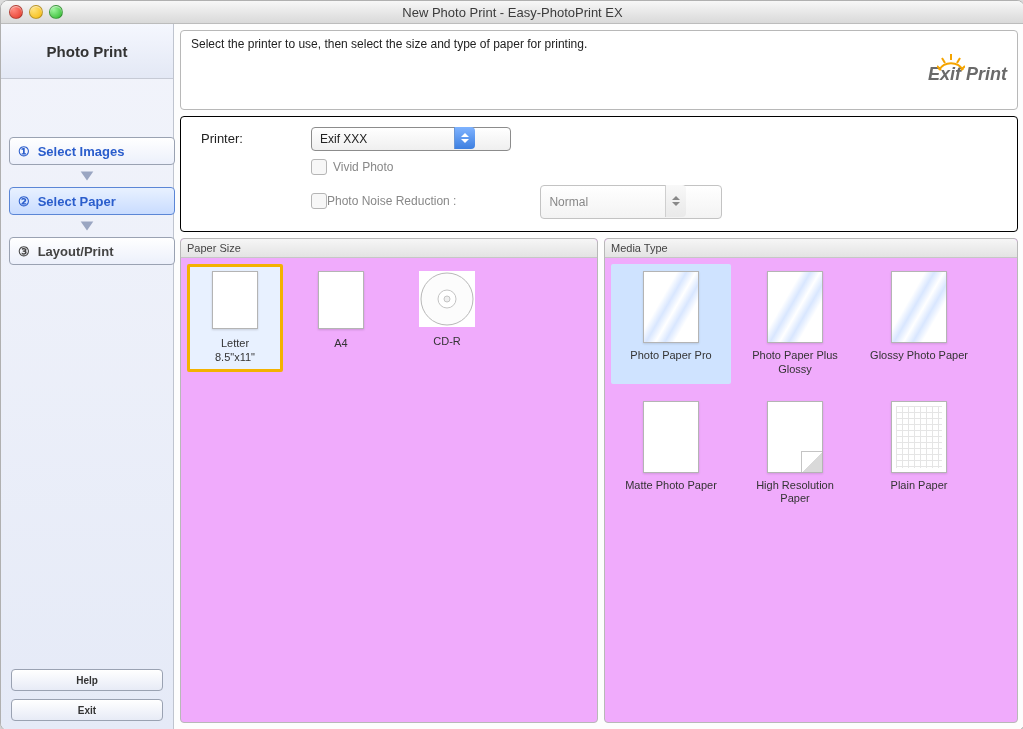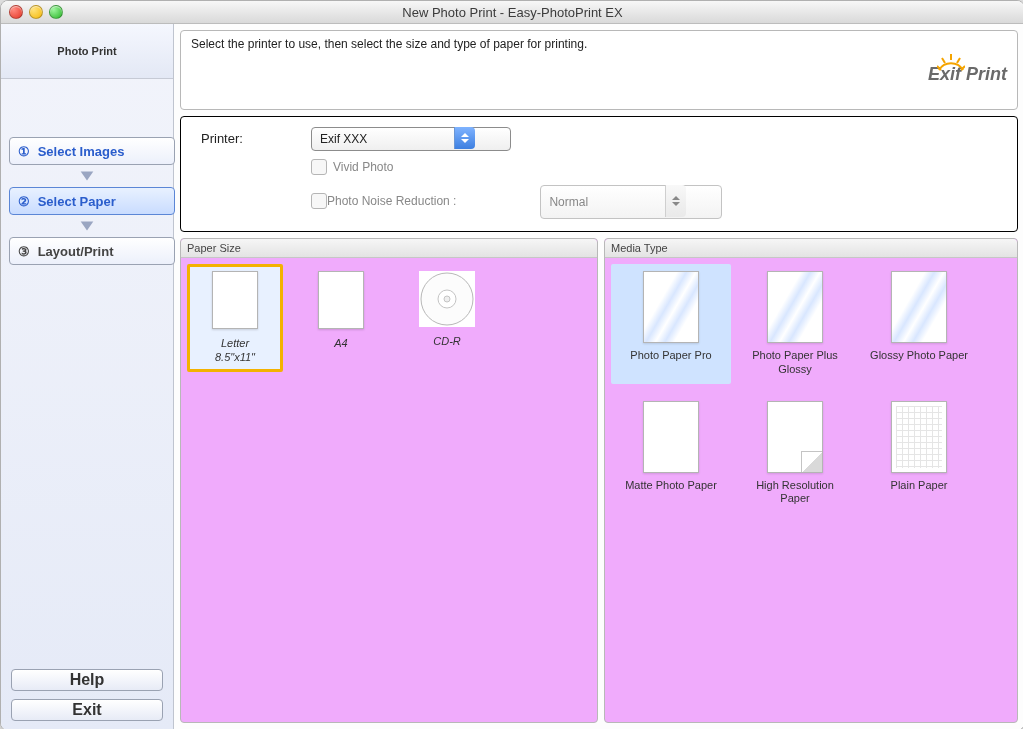--- a/index.html
+++ b/index.html
@@ -5,31 +5,31 @@
   html,body{margin:0;padding:0;font-family:"Lucida Grande","Helvetica Neue",Arial,sans-serif;font-size:12px;color:#222;background:#e8e8e8;}
   .window{width:1023px;height:729px;background:#fdfdfd;border:1px solid #b0b0b0;border-radius:8px;overflow:hidden;margin:0;position:relative;box-shadow:0 4px 20px rgba(0,0,0,.25);}
   .titlebar{height:22px;background:linear-gradient(#f7f7f7,#d9d9d9);border-bottom:1px solid #bcbcbc;position:relative;display:flex;align-items:center;justify-content:center;font-size:13px;color:#3b3b3b;}
   .traffic{position:absolute;left:8px;top:4px;display:flex;gap:6px;}
   .tl{width:12px;height:12px;border-radius:50%;border:1px solid rgba(0,0,0,.25);box-shadow:inset 0 1px 1px rgba(255,255,255,.6);}
   .tl.red{background:radial-gradient(circle at 30% 30%,#ff8a80,#e53525);}
   .tl.yellow{background:radial-gradient(circle at 30% 30%,#ffe27a,#f5b807);}
   .tl.green{background:radial-gradient(circle at 30% 30%,#9ef59e,#28b526);}
   .body{display:flex;height:calc(100% - 22px);}
   .sidebar{width:172px;background:linear-gradient(#f2f4fb,#e5eaf7);border-right:1px solid #bfc4cf;display:flex;flex-direction:column;}
-  .brand{height:54px;display:flex;align-items:center;justify-content:center;font-size:11px;font-weight:bold;color:#333;border-bottom:1px solid #c6cad5;background:linear-gradient(#f5f7fe,#e3e8f5);}
+  .brand{height:54px;display:flex;align-items:center;justify-content:center;font-size:15px;font-weight:bold;color:#333;border-bottom:1px solid #c6cad5;background:linear-gradient(#f5f7fe,#e3e8f5);}
   .steps{padding:58px 8px 0 8px;flex:0 0 auto;}
   .step-btn{display:flex;align-items:center;gap:8px;width:100%;height:26px;border:1px solid #9aa2b2;border-radius:4px;background:linear-gradient(#ffffff,#ecf0fb);color:#2a5dcc;font-size:13px;font-weight:bold;padding-left:8px;margin-bottom:4px;cursor:pointer;}
   .step-btn .num{font-size:13px;}
   .step-btn.active{background:linear-gradient(#e8f1ff,#c9dcff);border-color:#5b86d6;}
   .step-btn.dark{color:#444;}
   .arrow-down{display:flex;justify-content:center;margin:0 0 4px 0;}
   .arrow-down svg{width:18px;height:14px;}
   .side-spacer{flex:1;}
   .side-bottom{padding:0 10px 10px 10px;display:flex;flex-direction:column;gap:8px;}
-  .pill-btn{height:22px;border:1px solid #9aa2b2;border-radius:4px;background:linear-gradient(#ffffff,#e7ebf6);font-size:16px;font-weight:bold;color:#333;cursor:pointer;}
+  .pill-btn{height:22px;border:1px solid #9aa2b2;border-radius:4px;background:linear-gradient(#ffffff,#e7ebf6);font-size:10px;font-weight:bold;color:#333;cursor:pointer;}
   .mainarea{flex:1;display:flex;flex-direction:column;min-width:0;}
   .instruction-bar{margin:6px 6px 0 6px;height:66px;border:1px solid #b8b8b8;border-radius:4px;background:#fff;position:relative;padding:6px 10px;display:flex;align-items:flex-start;justify-content:space-between;}
   .instruction-text{font-size:12px;color:#222;}
   .exif{font-style:italic;font-weight:bold;font-size:18px;color:#6a6a6a;position:relative;align-self:center;padding-top:8px;}
   .exif .sun{position:absolute;right:42px;top:-4px;}
   .printer-panel{margin:6px 6px 0 6px;height:94px;border:1px solid #000000;border-radius:4px;background:#fff;padding:10px 20px;display:grid;grid-template-columns:110px 1fr;grid-auto-rows:min-content;row-gap:10px;align-items:center;}
   .lbl{font-size:13px;color:#222;}
   .select-wrap{position:relative;width:164px;height:22px;}
   .select{width:100%;height:100%;border:1px solid #8c8c8c;border-radius:4px;background:linear-gradient(#ffffff,#efefef);padding:0 26px 0 8px;font-size:12px;color:#222;display:flex;align-items:center;cursor:pointer;}
   .select-arrows{position:absolute;right:0;top:0;width:20px;height:100%;background:linear-gradient(#7fb3ff,#3d7fe0);border-left:1px solid #6a96d4;border-radius:0 4px 4px 0;display:flex;flex-direction:column;align-items:center;justify-content:center;}
@@ -44,21 +44,21 @@
   .select-arrows.small{background:linear-gradient(#f8f8f8,#e9e9e9);border-left-color:#cfcfcf;}
   .select-arrows.small:before{border-bottom-color:#888;}
   .select-arrows.small:after{border-top-color:#888;}
   .lists{flex:1;display:flex;margin:6px 6px 8px 6px;gap:0;min-height:0;}
   .list-col{border:1px solid #b8b8b8;border-radius:4px;background:#f0abfc;display:flex;flex-direction:column;min-height:0;}
   .list-col.left{flex:0 0 416px;margin-right:6px;}
   .list-col.right{flex:1;}
   .list-header{height:18px;background:linear-gradient(#f6f6f6,#e3e3e3);border-bottom:1px solid #c6c6c6;font-size:11px;color:#444;padding-left:6px;display:flex;align-items:center;border-radius:4px 4px 0 0;}
   .list-body{flex:1;overflow:auto;padding:6px;position:relative;}
   .grid{display:flex;flex-wrap:wrap;gap:18px 10px;align-content:flex-start;}
-  .tile{width:86px;display:flex;flex-direction:column;align-items:center;border:3px solid transparent;border-radius:2px;padding:4px 2px 4px 2px;cursor:pointer;font-style:italic;}
+  .tile{width:86px;display:flex;flex-direction:column;align-items:center;border:3px solid transparent;border-radius:2px;padding:4px 2px 4px 2px;cursor:pointer;}
   .tile.selected{border-color:#f3b200;background:#e8f1ff;}
   .tile .thumb{width:44px;height:56px;border:1px solid #b4b4b4;background:#fff;box-shadow:0 1px 2px rgba(0,0,0,.15);position:relative;}
   .tile .thumb.cd{border:none;box-shadow:none;width:56px;height:56px;}
   .tile .cap{margin-top:8px;font-size:11px;text-align:center;line-height:1.25;color:#333;min-height:26px;}
   .media-tile{width:106px;display:flex;flex-direction:column;align-items:center;padding:4px;border:3px solid transparent;border-radius:2px;cursor:pointer;}
   .media-tile.selected{background:#cfe3ff;border-color:#cfe3ff;}
   .media-tile .thumb{width:54px;height:70px;border:1px solid #b4b4b4;background:#fff;box-shadow:0 1px 2px rgba(0,0,0,.12);position:relative;overflow:hidden;}
   .media-tile .cap{margin-top:6px;font-size:11px;text-align:center;line-height:1.25;color:#333;min-height:26px;}
   .sheen{position:absolute;inset:0;background:linear-gradient(120deg,rgba(255,255,255,0) 35%,rgba(200,220,255,.7) 45%,rgba(255,255,255,0) 55%,rgba(200,220,255,.7) 65%,rgba(255,255,255,0) 75%);}
   .fold-corner{position:absolute;right:0;bottom:0;width:20px;height:20px;background:linear-gradient(135deg,#fff 50%,#d9d9d9 50%);border-top:1px solid #c4c4c4;border-left:1px solid #c4c4c4;}

